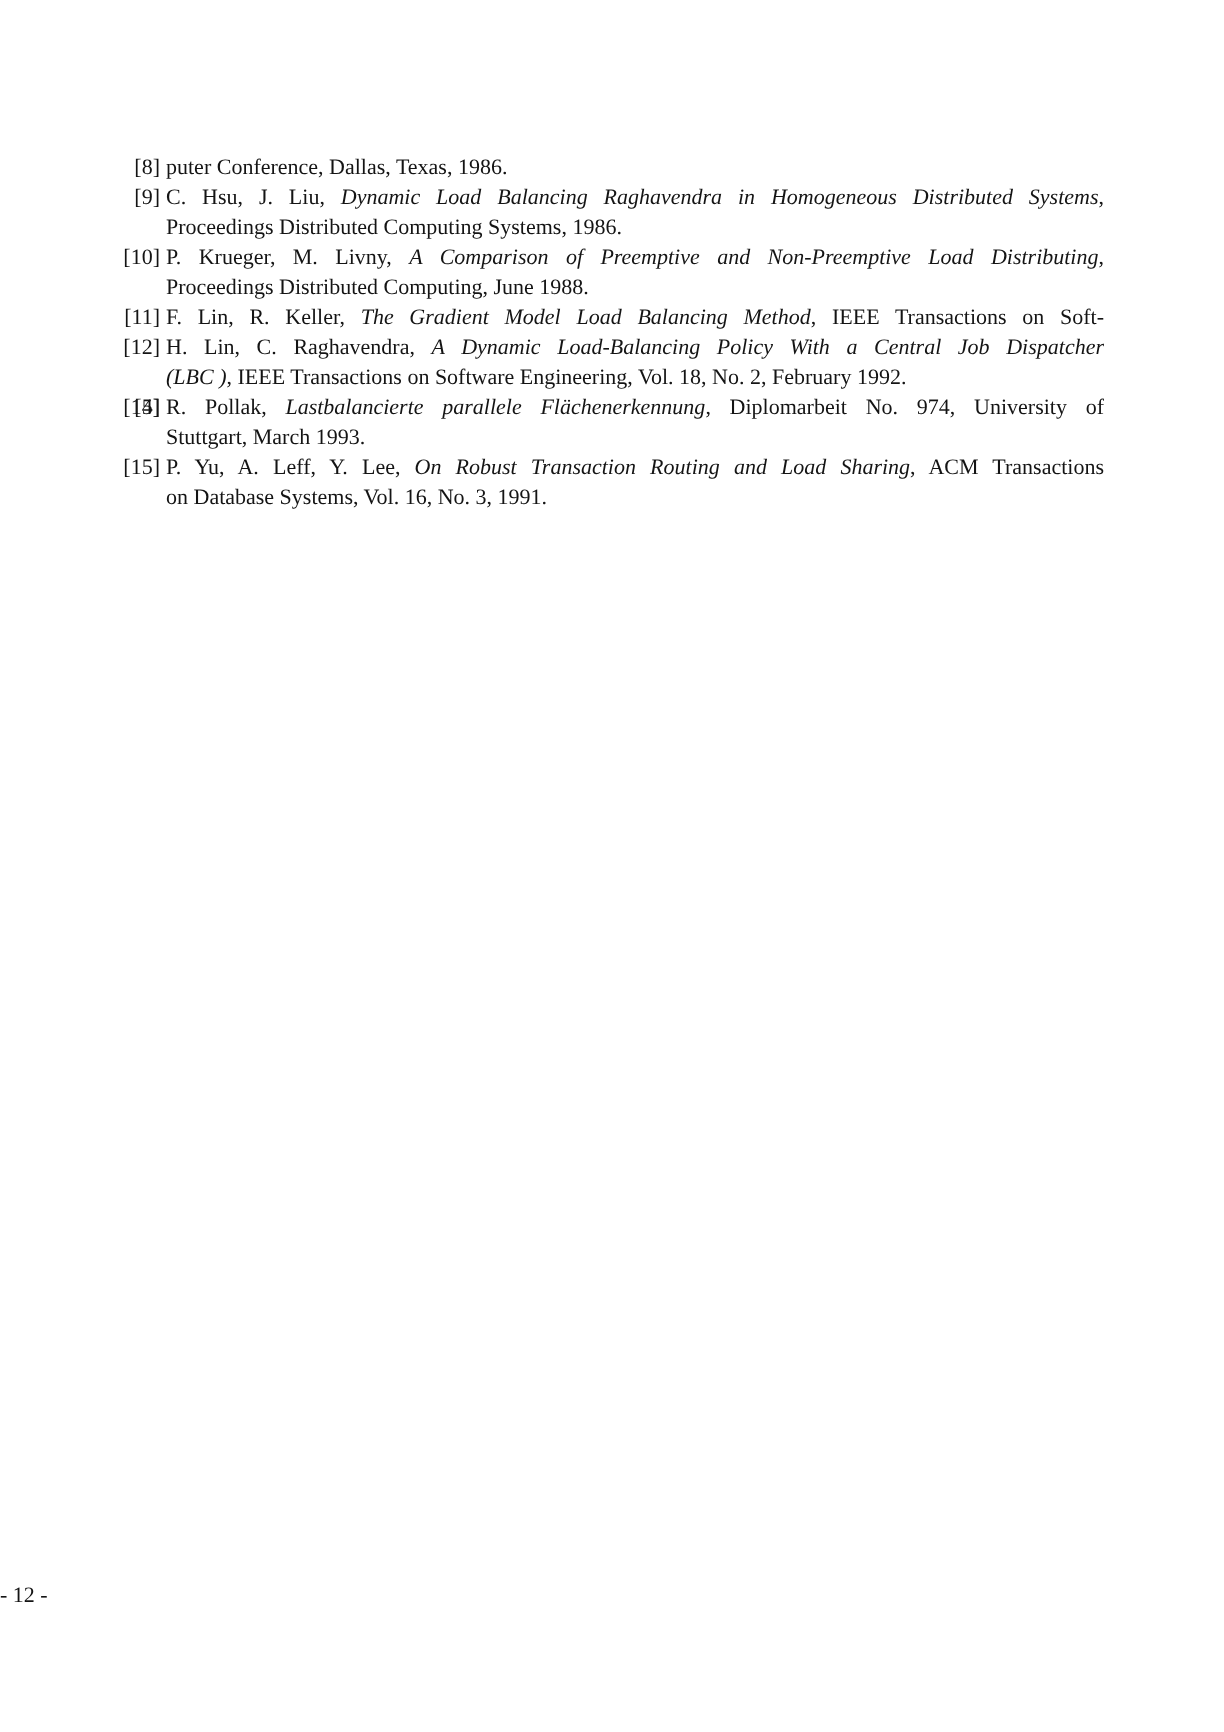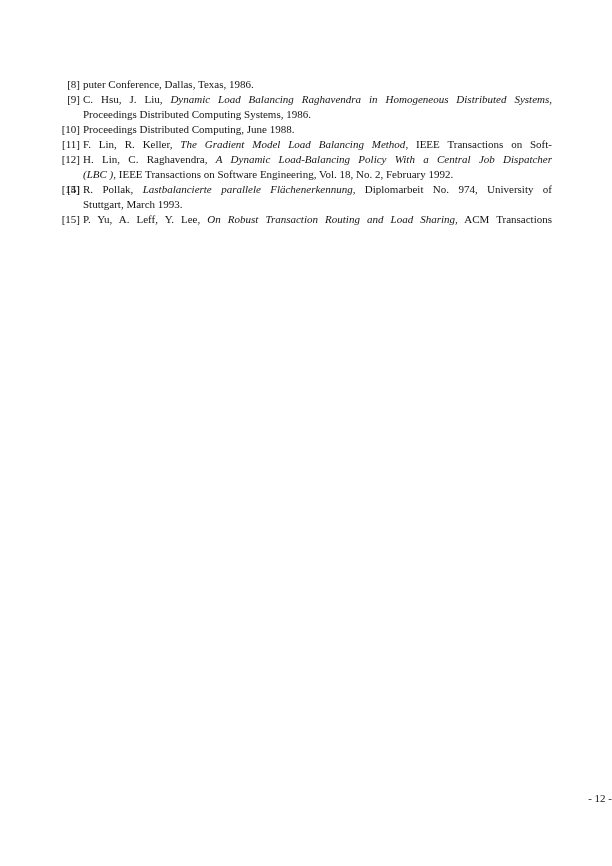--- a/index.html
+++ b/index.html
@@ -51,40 +51,41 @@
     height: 0;
   }
   .it {
     font-style: italic;
   }
   .page-number {
     position: absolute;
     left: 0;
     top: 791px;
     width: 612px;
-    text-align: right;
+    text-align: left;
     line-height: 15px;
   }
 </style>
 </head>
 <body>
 
 <div class="page">
   <div class="refs" id="refs">
       <div class="ref">
         <span class="num">[8]</span>
         <div class="line"><span>puter Conference, Dallas, Texas, 1986.</span></div>
       </div>
       <div class="ref">
         <span class="num">[9]</span>
         <div class="line j"><span>C. Hsu, J. Liu, </span><span class="it">Dynamic Load Balancing Raghavendra in Homogeneous Distributed Systems</span><span>,</span></div>
         <div class="line"><span>Proceedings Distributed Computing Systems, 1986.</span></div>
       </div>
       <div class="ref">
         <span class="num">[10]</span>
+        <div class="line j"><span>P. Krueger, M. Livny, </span><span class="it">A Comparison of Preemptive and Non-Preemptive Load Distributing</span><span>,</span></div>
         <div class="line"><span>Proceedings Distributed Computing, June 1988.</span></div>
       </div>
       <div class="ref">
         <span class="num">[11]</span>
         <div class="line j"><span>F. Lin, R. Keller, </span><span class="it">The Gradient Model Load Balancing Method</span><span>, IEEE Transactions on Soft-</span></div>
       </div>
       <div class="ref">
         <span class="num">[12]</span>
         <div class="line j"><span>H. Lin, C. Raghavendra, </span><span class="it">A Dynamic Load-Balancing Policy With a Central Job Dispatcher</span></div>
         <div class="line"><span class="it">(LBC )</span><span>, IEEE Transactions on Software Engineering, Vol. 18, No. 2, February 1992.</span></div>
@@ -93,16 +94,17 @@
         <span class="num">[5]</span>
       </div>
       <div class="ref">
         <span class="num">[14]</span>
         <div class="line j"><span>R. Pollak, </span><span class="it">Lastbalancierte parallele Flächenerkennung</span><span>, Diplomarbeit No. 974, University of</span></div>
         <div class="line"><span>Stuttgart, March 1993.</span></div>
       </div>
       <div class="ref">
         <span class="num">[15]</span>
         <div class="line j"><span>P. Yu, A. Leff, Y. Lee, </span><span class="it">On Robust Transaction Routing and Load Sharing</span><span>, ACM Transactions</span></div>
+        <div class="line"><span>on Database Systems, Vol. 16, No. 3, 1991.</span></div>
       </div>
     </div>
   <div class="page-number">- 12 -</div>
 </div>
 
 </body></html>

